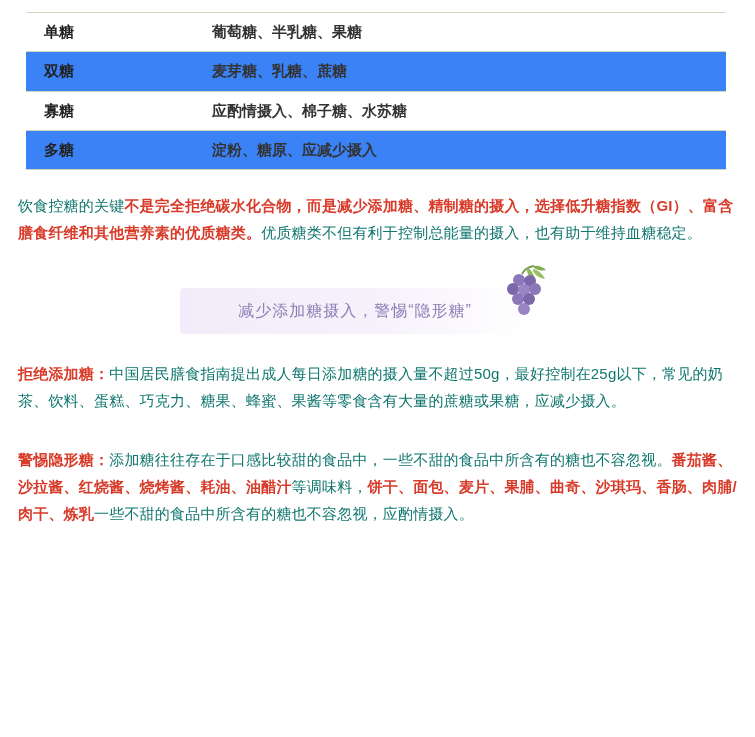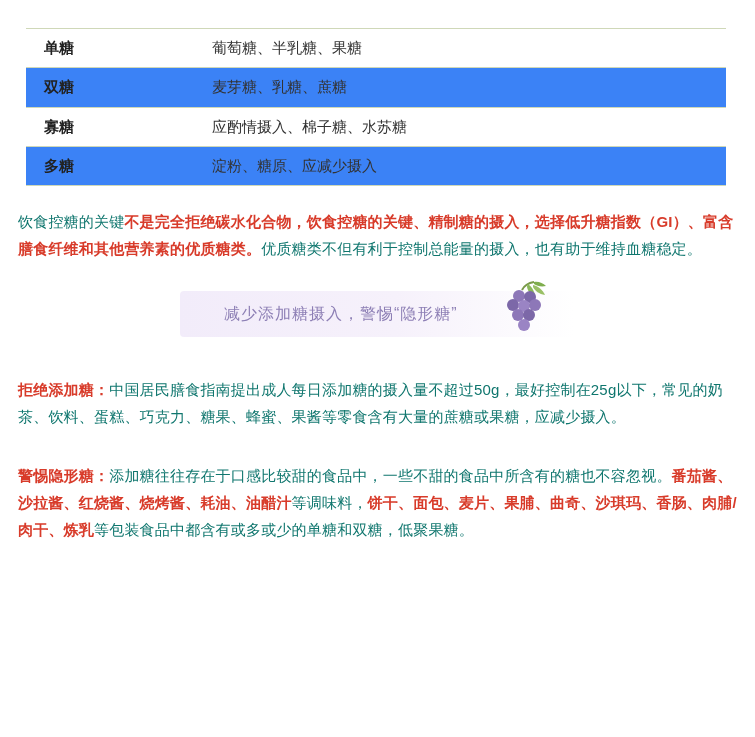--- a/index.html
+++ b/index.html
@@ -30,32 +30,33 @@
     color: #333333;
   }
   .intro {
     margin-bottom: 18px;
   }
 
   
   table.sugar-table {
     border-collapse: collapse;
     width: 700px;
-    margin: 16px 0 22px 8px;
+    margin: 0 0 22px 8px;
     font-size: 15px;
   }
   table.sugar-table tr {
     height: 37px;
   }
   table.sugar-table td {
     border-top: 1px solid #cfd8b8;
     border-bottom: 1px solid #cfd8b8;
     padding: 6px 10px 6px 18px;
     vertical-align: middle;
     color: #333333;
+    font-weight: bold;
   }
   table.sugar-table tr.alt td {
     background: #3b82f6;
   }
   table.sugar-table td.cat {
     width: 140px;
     font-weight: bold;
     color: #222222;
   }
   table.sugar-table td.val {
@@ -75,29 +76,28 @@
 
   
   .banner-wrap {
     margin: 26px 0 26px 0;
     position: relative;
     height: 62px;
   }
   .banner {
     position: absolute;
     left: 162px;
-    top: 3px;
+    top: 16px;
     width: 350px;
     height: 46px;
     background: linear-gradient(to right, #f2ecfa 0%, #f6f1fb 55%, #ffffff 100%);
     border-radius: 4px;
     display: flex;
     align-items: center;
-    justify-content: flex-start;
-    padding-left: 44px;
+    justify-content: center;
   }
   .banner-text {
     color: #8d7fb5;
     font-size: 16px;
     letter-spacing: 1px;
   }
   .grape {
     position: absolute;
     left: 470px;
     top: -8px;
@@ -142,21 +142,21 @@
         <td class="val">应酌情摄入、棉子糖、水苏糖</td>
       </tr>
       <tr class="alt">
         <td class="cat">多糖</td>
         <td class="val">淀粉、糖原、应减少摄入</td>
       </tr>
     </tbody>
   </table>
 
   <p class="para key-para">
-    <span class="normal-text">饮食控糖的关键</span><span class="em-red">不是完全拒绝碳水化合物，饮食控糖的关键、精制糖的摄入，选择低升糖指数（GI）、富含膳食纤维和其他营养素的优质糖类。</span><span class="normal-text">优质糖类不但有利于控制总能量的摄入，也有助于维持血糖稳定。</span>
+    <span class="normal-text">饮食控糖的关键</span><span class="em-red">不是完全拒绝碳水化合物，而是减少添加糖、精制糖的摄入，选择低升糖指数（GI）、富含膳食纤维和其他营养素的优质糖类。</span><span class="normal-text">优质糖类不但有利于控制总能量的摄入，也有助于维持血糖稳定。</span>
   </p>
 
   <div class="banner-wrap">
     <div class="banner">
       <span class="banner-text">减少添加糖摄入，警惕“隐形糖”</span>
     </div>
     <svg class="grape" viewBox="0 0 66 64">
       <path d="M34 10 C36 6, 40 3, 46 2" stroke="#7a9a4a" stroke-width="2" fill="none"></path>
       <path d="M46 2 C50 1, 55 3, 58 6 C53 7, 49 6, 46 4 Z" fill="#7fae4e"></path>
       <path d="M45 5 C50 6, 55 10, 57 15 C51 14, 47 11, 45 7 Z" fill="#9ac066"></path>
@@ -172,16 +172,16 @@
     </svg>
   </div>
 
   <p class="para section">
     <span class="sec-head">拒绝添加糖：</span><span class="normal-text">中国居民膳食指南提出成人每日添加糖的摄入量不超过50g，最好控制在25g以下，常见的奶茶、饮料、蛋糕、巧克力、糖果、蜂蜜、果酱等零食含有大量的蔗糖或果糖，应减少摄入。</span>
   </p>
 
   <div class="spacer-md"></div>
 
   <p class="para section">
-    <span class="sec-head">警惕隐形糖：</span><span class="normal-text">添加糖往往存在于口感比较甜的食品中，一些不甜的食品中所含有的糖也不容忽视。</span><span class="bold-red">番茄酱、沙拉酱、红烧酱、烧烤酱、耗油、油醋汁</span><span class="normal-text">等调味料，</span><span class="bold-red">饼干、面包、麦片、果脯、曲奇、沙琪玛、香肠、肉脯/肉干、炼乳</span><span class="normal-text">等包装食品中都含有或多或少的单糖和双糖，低聚果糖。</span>
+    <span class="sec-head">警惕隐形糖：</span><span class="normal-text">添加糖往往存在于口感比较甜的食品中，一些不甜的食品中所含有的糖也不容忽视。</span><span class="bold-red">番茄酱、沙拉酱、红烧酱、烧烤酱、耗油、油醋汁</span><span class="normal-text">等调味料，</span><span class="bold-red">饼干、面包、麦片、果脯、曲奇、沙琪玛、香肠、肉脯/肉干、炼乳</span><span class="normal-text">一些不甜的食品中所含有的糖也不容忽视，应酌情摄入。</span>
   </p>
 
 </div>
 
 </body></html>

